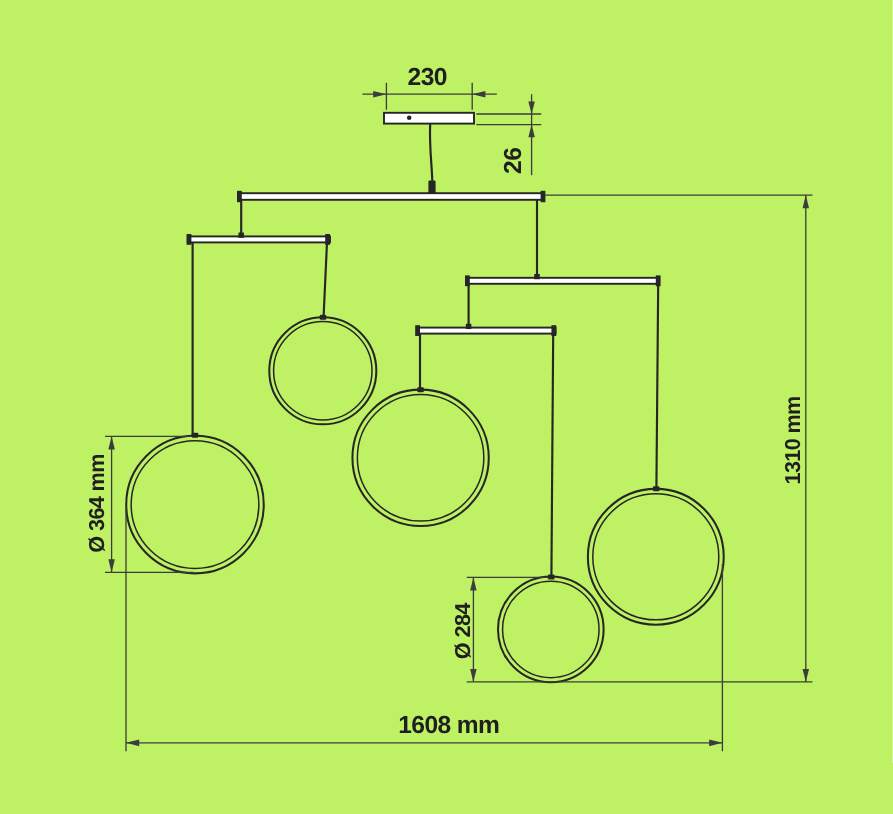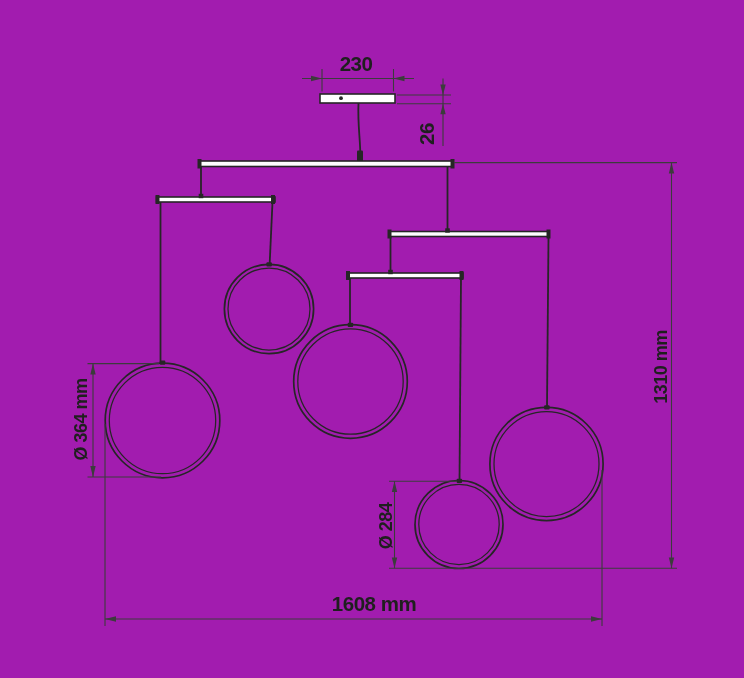--- a/index.html
+++ b/index.html
@@ -1,19 +1,19 @@
 <!DOCTYPE html>
 <html><head>
 <meta charset="utf-8">
 <style>
   html,body{margin:0;padding:0;background:#ffffff;}
   .stage{
     position:relative;
     width:744px;height:678px;
-    background:#a21caf;
+    background:#bef264;
     font-family:"Liberation Sans", sans-serif;
     overflow:hidden;
   }
   svg{position:absolute;left:0;top:0;display:block;}
   .fixture-fill{fill:#262626;stroke:none;}
   .bar{fill:#ffffff;stroke:#262626;stroke-width:1.6;}
   .cap{fill:#262626;stroke:none;}
   .wire{stroke:#262626;stroke-width:1.8;fill:none;}
   .ring-outer{stroke:#262626;stroke-width:1.7;fill:none;}
   .ring-inner{stroke:#262626;stroke-width:1.25;fill:none;}

